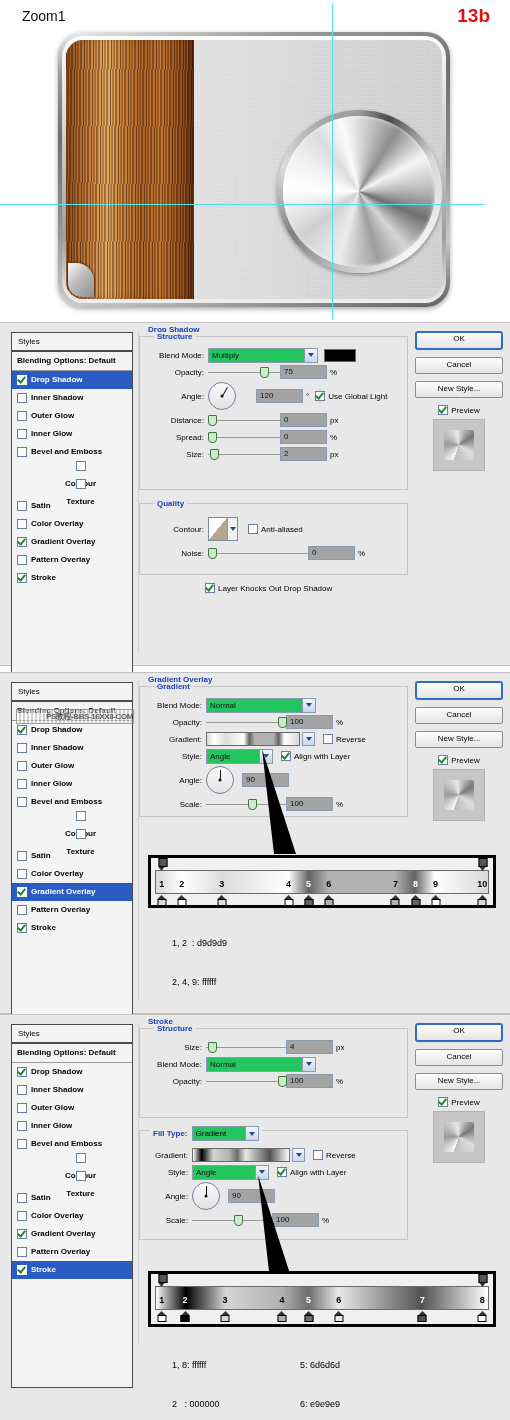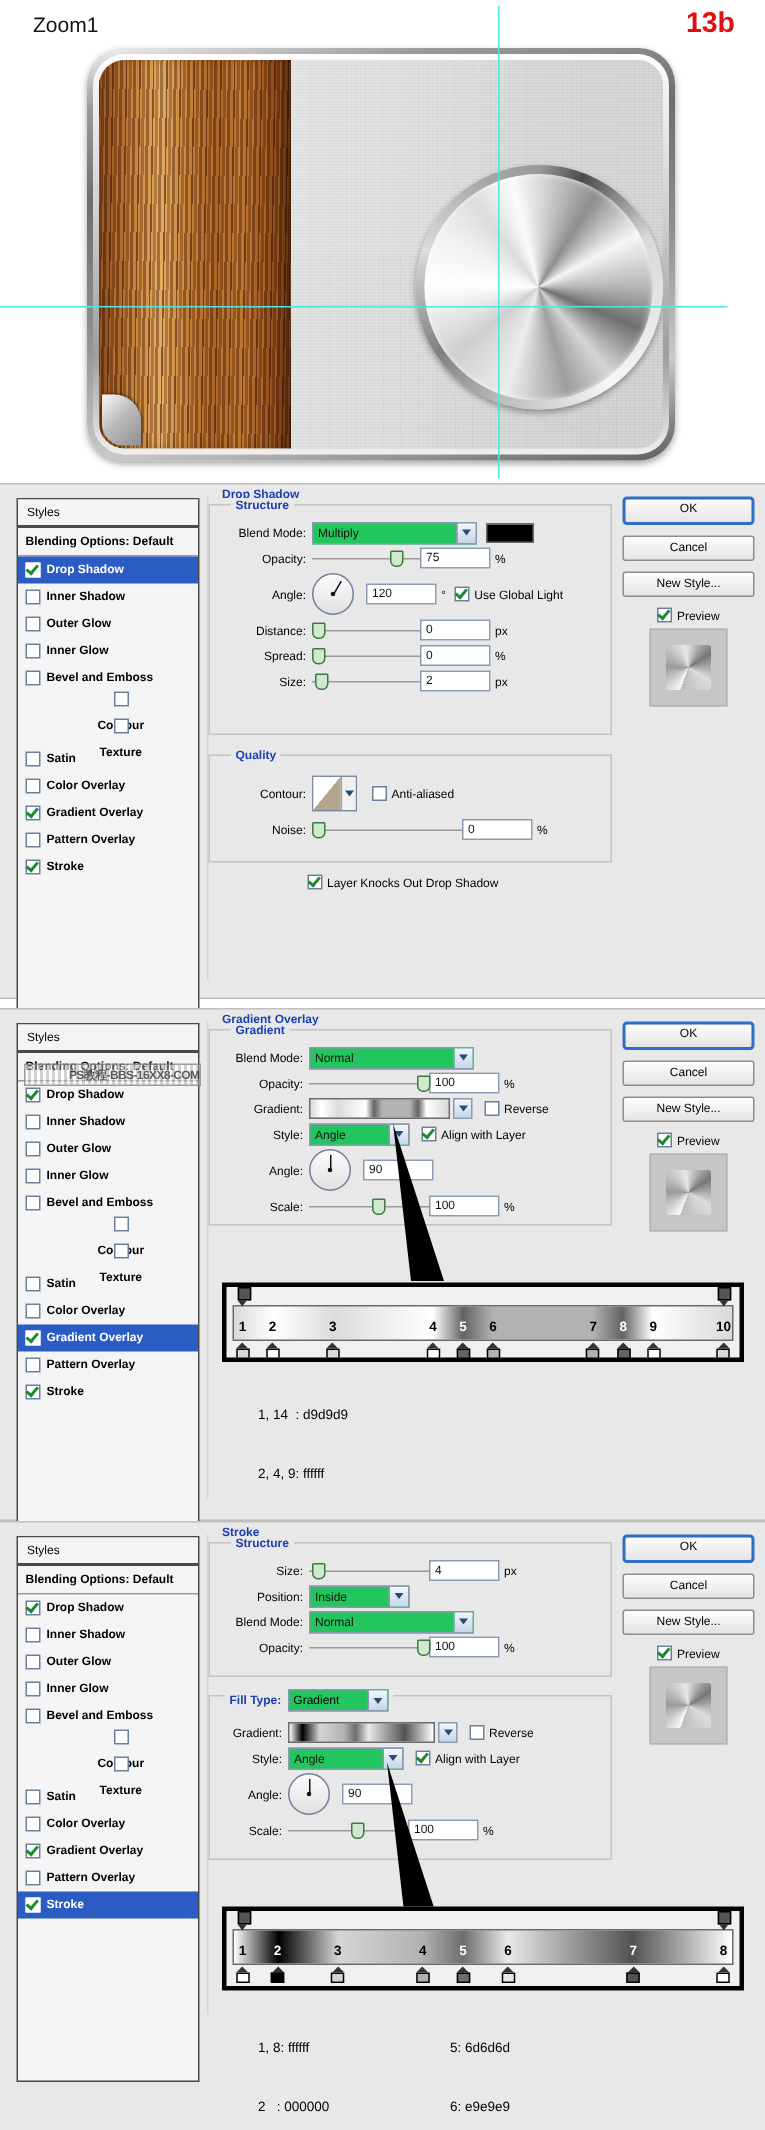--- a/index.html
+++ b/index.html
@@ -113,21 +113,21 @@
   .combo .arrow{position:absolute;right:0;top:0;bottom:0;width:12px;
        background:linear-gradient(180deg,#f2f6fb,#c7d6e8);border-left:1px solid #8a9ab0;
        display:flex;align-items:center;justify-content:center;}
   .caret{width:0;height:0;border-left:3px solid transparent;border-right:3px solid transparent;
        border-top:4px solid #2b4a7a;}
   .swatch-black{width:30px;height:11px;background:#000;border:1px solid #6a6a6a;margin-left:6px;}
   .slider{position:relative;height:10px;flex:1;display:flex;align-items:center;}
   .slider .track{height:1px;background:#9a9a9a;width:100%;}
   .thumb{position:absolute;top:0;width:7px;height:9px;background:#cfe8cf;
        border:1px solid #3b7a3b;border-radius:1px 1px 4px 4px;}
-  .numbox{width:42px;height:12px;background:#ffffff;border:1px solid #8a9ab0;
+  .numbox{width:42px;height:12px;background:#a3a3a3;border:1px solid #8a9ab0;
        font-size:8px;line-height:12px;padding-left:3px;color:#111;}
   .unit{padding-left:3px;font-size:8px;}
   .dial{width:26px;height:26px;border-radius:50%;border:1px solid #6f7f9c;
        background:linear-gradient(180deg,#fbfbfb,#e2e2e2);position:relative;}
   .dial .needle{position:absolute;left:50%;top:50%;width:1px;height:10px;background:#111;
        transform-origin:top center;}
   .dial .dot{position:absolute;left:50%;top:50%;width:3px;height:3px;background:#111;
        border-radius:50%;transform:translate(-50%,-50%);}
   .chk{display:flex;align-items:center;gap:3px;font-size:8px;}
   .contour-box{width:28px;height:22px;border:1px solid #7a8aa0;background:#fff;
@@ -267,21 +267,21 @@
         <span class="numbox">75</span>
         <span class="unit">%</span>
       </div>
 
       <div class="row" style="height:30px;">
         <span class="lbl" style="width:64px">Angle:</span>
         <span class="dial">
           <span class="needle" style="transform:rotate(210deg)"></span>
             <span class="dot"></span>
         </span>
-        <span class="numbox" style="margin-left:8px">120</span>
+        <span class="numbox" style="margin-left:20px">120</span>
         <span class="unit">°</span>
         <span class="chk" style="margin-left:6px">
           <span class="cb on"></span>
           <span>Use Global Light</span>
         </span>
       </div>
 
       <div class="row">
         <span class="lbl" style="width:64px">Distance:</span>
         <span class="slider" style="width:72px;flex:0 0 72px">
@@ -554,21 +554,21 @@
         <div class="body" style="background:#ffffff"></div>
       </div>
       <div class="ge-num" style="left: 331.32px; top: 22px; color: rgb(0, 0, 0);">10</div>
       <div class="stop-bot" style="left: 331.32px; top: 37px;">
         <div class="tip"></div>
         <div class="body" style="background:#d9d9d9"></div>
       </div>
     </div>
 
   <div class="legend" style="left:172px;top:238px;">
-    <div>1, 14  : d9d9d9</div>
+    <div>1, 2  : d9d9d9</div>
     <div>2, 4, 9: ffffff</div>
     <div>3        : dcdcdc</div>
   </div>
 
   <div class="right-col">
     <div class="btn primary">OK</div>
     <div class="btn">Cancel</div>
     <div class="btn">New Style...</div>
     <div class="prev-line">
       <span class="cb on"></span>
@@ -648,29 +648,20 @@
       <div class="row" style="margin-top:10px;">
         <span class="lbl" style="width:62px">Size:</span>
         <span class="slider" style="width:80px;flex:0 0 80px">
           <span class="track"></span>
             <span class="thumb" style="left:2px"></span>
         </span>
         <span class="numbox">4</span>
         <span class="unit">px</span>
       </div>
 
-      <div class="row">
-        <span class="lbl" style="width:62px">Position:</span>
-        <span class="combo" style="width:62px">
-          <span>Inside</span>
-          <span class="arrow">
-              <span class="caret"></span>
-            </span>
-        </span>
-      </div>
 
       <div class="row">
         <span class="lbl" style="width:62px">Blend Mode:</span>
         <span class="combo" style="width:105px">
           <span>Normal</span>
           <span class="arrow">
               <span class="caret"></span>
             </span>
         </span>
       </div>

